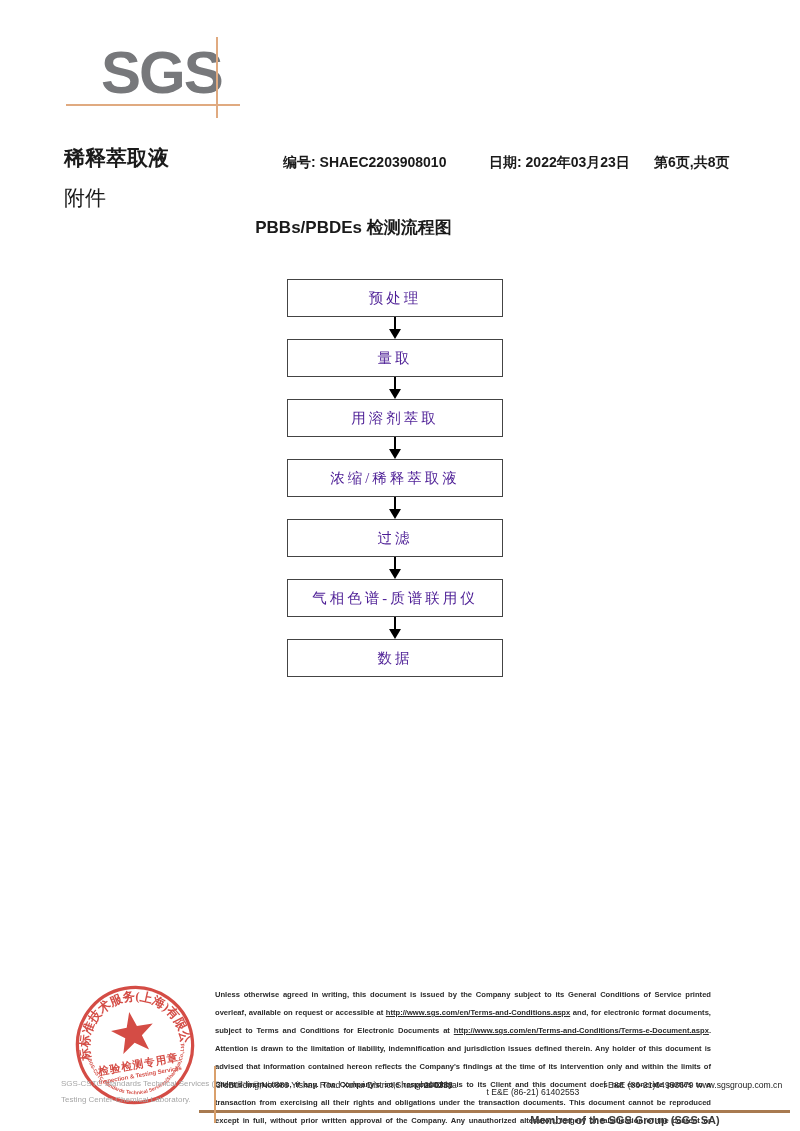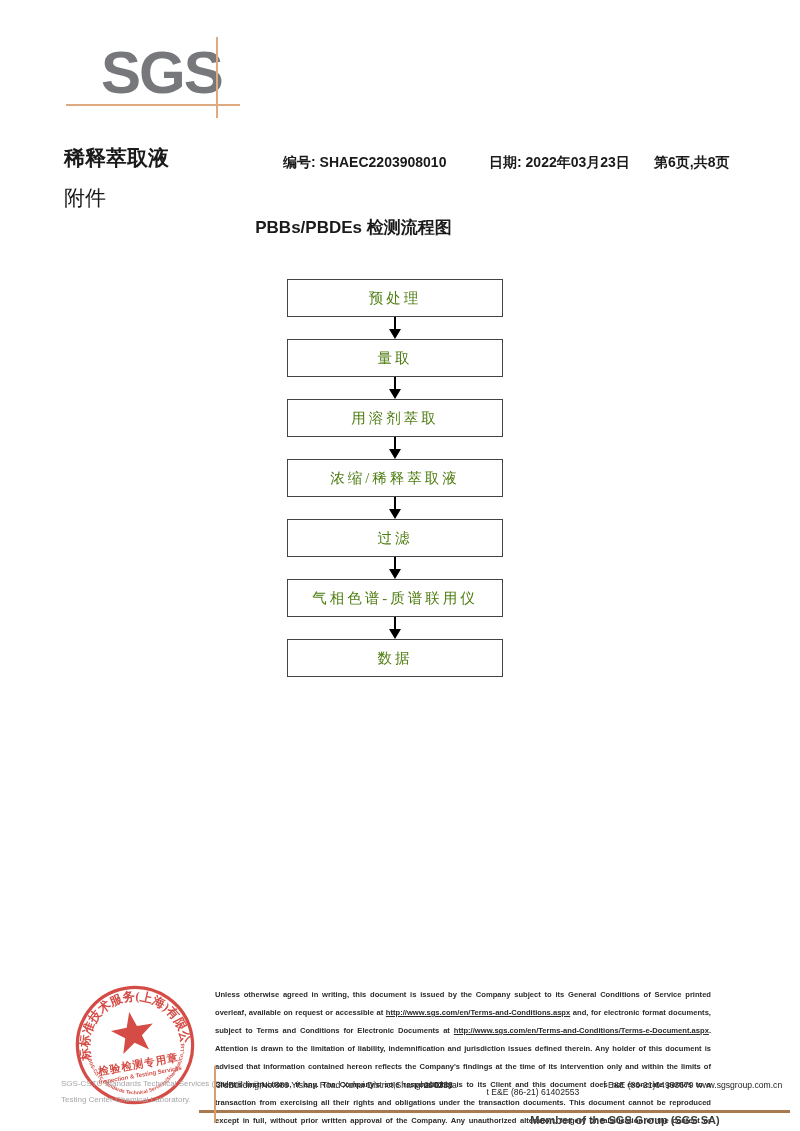--- a/index.html
+++ b/index.html
@@ -24,21 +24,21 @@
   .hdr-date{left:489px;}
   .hdr-page{left:654px;}
   .attachment{position:absolute;left:64px;top:184px;font-size:21px;font-weight:normal;}
   
   .flow-title{position:absolute;left:0;top:216px;width:707px;text-align:center;
     font-size:17px;font-weight:bold;}
   .flow{position:absolute;left:287px;top:279px;width:216px;}
   .flow-box{
     box-sizing:border-box;width:216px;height:38px;border:1px solid #444;
     display:flex;align-items:center;justify-content:center;
-    font-family:"Liberation Serif",serif;font-size:14.5px;letter-spacing:3px;color:#4d7c0f;
+    font-family:"Liberation Serif",serif;font-size:14.5px;letter-spacing:3px;color:#4c1d95;
   }
   .flow-arrow{position:relative;height:22px;}
   .flow-arrow::before{content:'';position:absolute;left:50%;margin-left:-1px;top:0;
     width:2px;height:14px;background:#000;}
   .flow-arrow::after{content:'';position:absolute;left:50%;margin-left:-6px;top:12px;
     border-left:6px solid transparent;border-right:6px solid transparent;border-top:10px solid #000;}
   
   .legal{
     position:absolute;left:215px;top:986px;width:496px;
     font-size:7.6px;line-height:18px;font-weight:bold;color:#2b2b2b;

